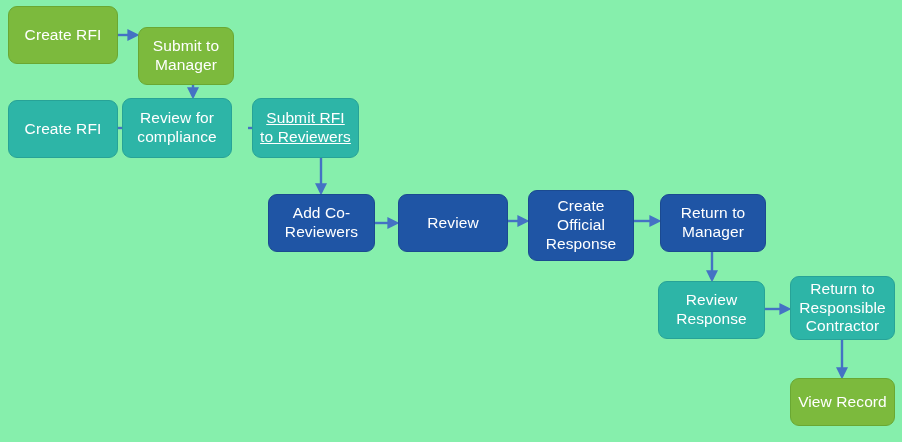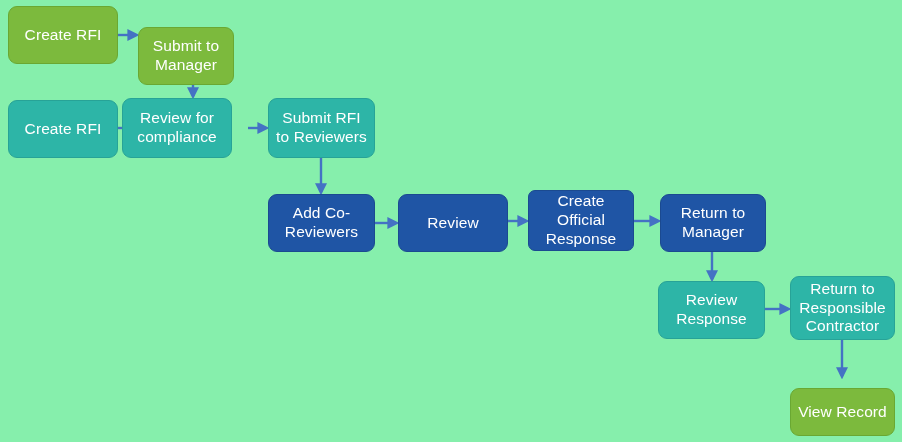--- a/index.html
+++ b/index.html
@@ -80,30 +80,30 @@
         <line x1="842" y1="340" x2="842" y2="376" stroke="#4472C4" stroke-width="2.4" marker-end="url(#arrowhead)"></line>
       </g>
   </svg>
   <div id="node-layer">
       <div class="node green" style="left: 8px; top: 6px; width: 110px; height: 58px;">Create RFI</div>
       <div class="node green" style="left: 138px; top: 6px; width: 96px; height: 58px; margin-top: 21px;">Submit to
 Manager</div>
       <div class="node teal" style="left: 8px; top: 100px; width: 110px; height: 58px;">Create RFI</div>
       <div class="node teal" style="left: 122px; top: 98px; width: 110px; height: 60px;">Review for
 compliance</div>
-      <div class="node teal" style="left: 268px; top: 98px; width: 107px; height: 60px;">Submit RFI
+      <div class="node teal" style="left: 252px; top: 98px; width: 107px; height: 60px; text-decoration: underline;">Submit RFI
 to Reviewers</div>
       <div class="node blue" style="left: 268px; top: 194px; width: 107px; height: 58px;">Add Co-
 Reviewers</div>
       <div class="node blue" style="left: 398px; top: 194px; width: 110px; height: 58px;">Review</div>
-      <div class="node blue" style="left: 528px; top: 190px; width: 106px; height: 61px; border-radius: 7px;">Create
+      <div class="node blue" style="left: 528px; top: 190px; width: 106px; height: 71px;">Create
 Official
 Response</div>
       <div class="node blue" style="left: 660px; top: 194px; width: 106px; height: 58px;">Return to
 Manager</div>
       <div class="node teal" style="left: 658px; top: 281px; width: 107px; height: 58px;">Review
 Response</div>
       <div class="node teal" style="left: 790px; top: 276px; width: 105px; height: 64px;">Return to
 Responsible
 Contractor</div>
-      <div class="node green" style="left: 790px; top: 388px; width: 105px; height: 48px; text-align: right;">View Record</div>
+      <div class="node green" style="left: 790px; top: 378px; width: 105px; height: 48px; text-align: right;">View Record</div>
     </div>
 </div>
 
 </body></html>

